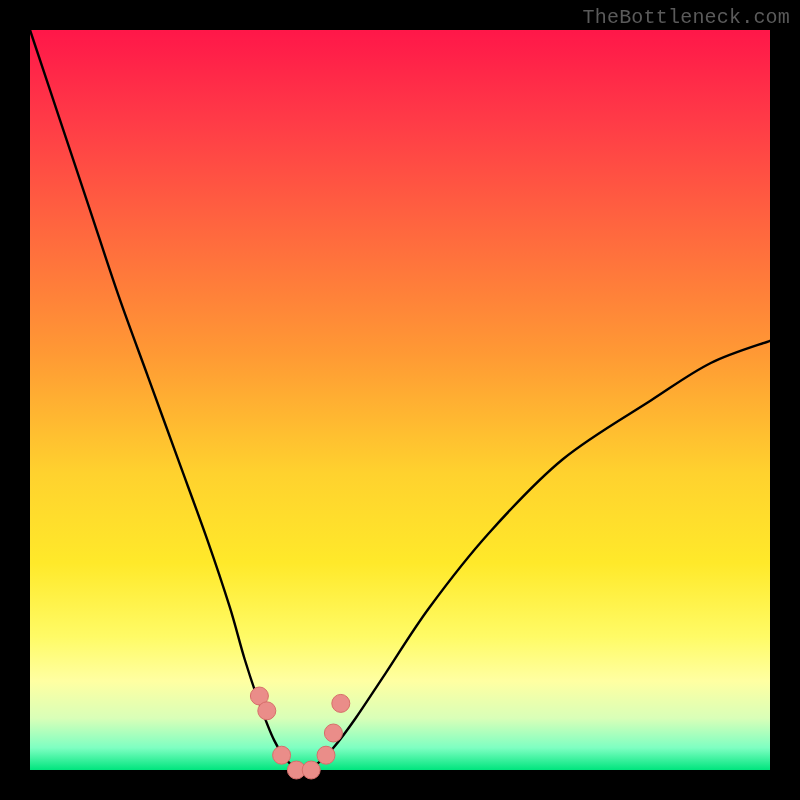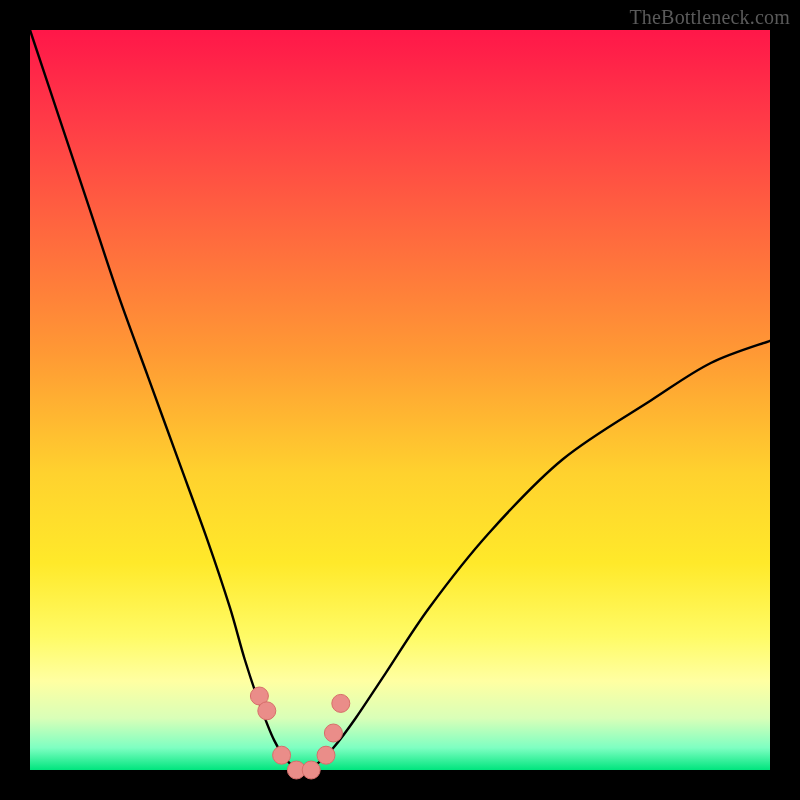--- a/index.html
+++ b/index.html
@@ -7,21 +7,21 @@
   .frame {
     position: relative;
     width: 800px;
     height: 800px;
     background: #000;
   }
   .watermark {
     position: absolute;
     top: 6px;
     right: 10px;
-    font-family: Liberation Serif, serif;
+    font-family: Liberation Mono, monospace;
     font-size: 20px;
     font-weight: 500;
     color: #5a5a5a;
     z-index: 10;
     letter-spacing: 0.2px;
   }
   .plot {
     position: absolute;
     left: 30px;
     top: 30px;

